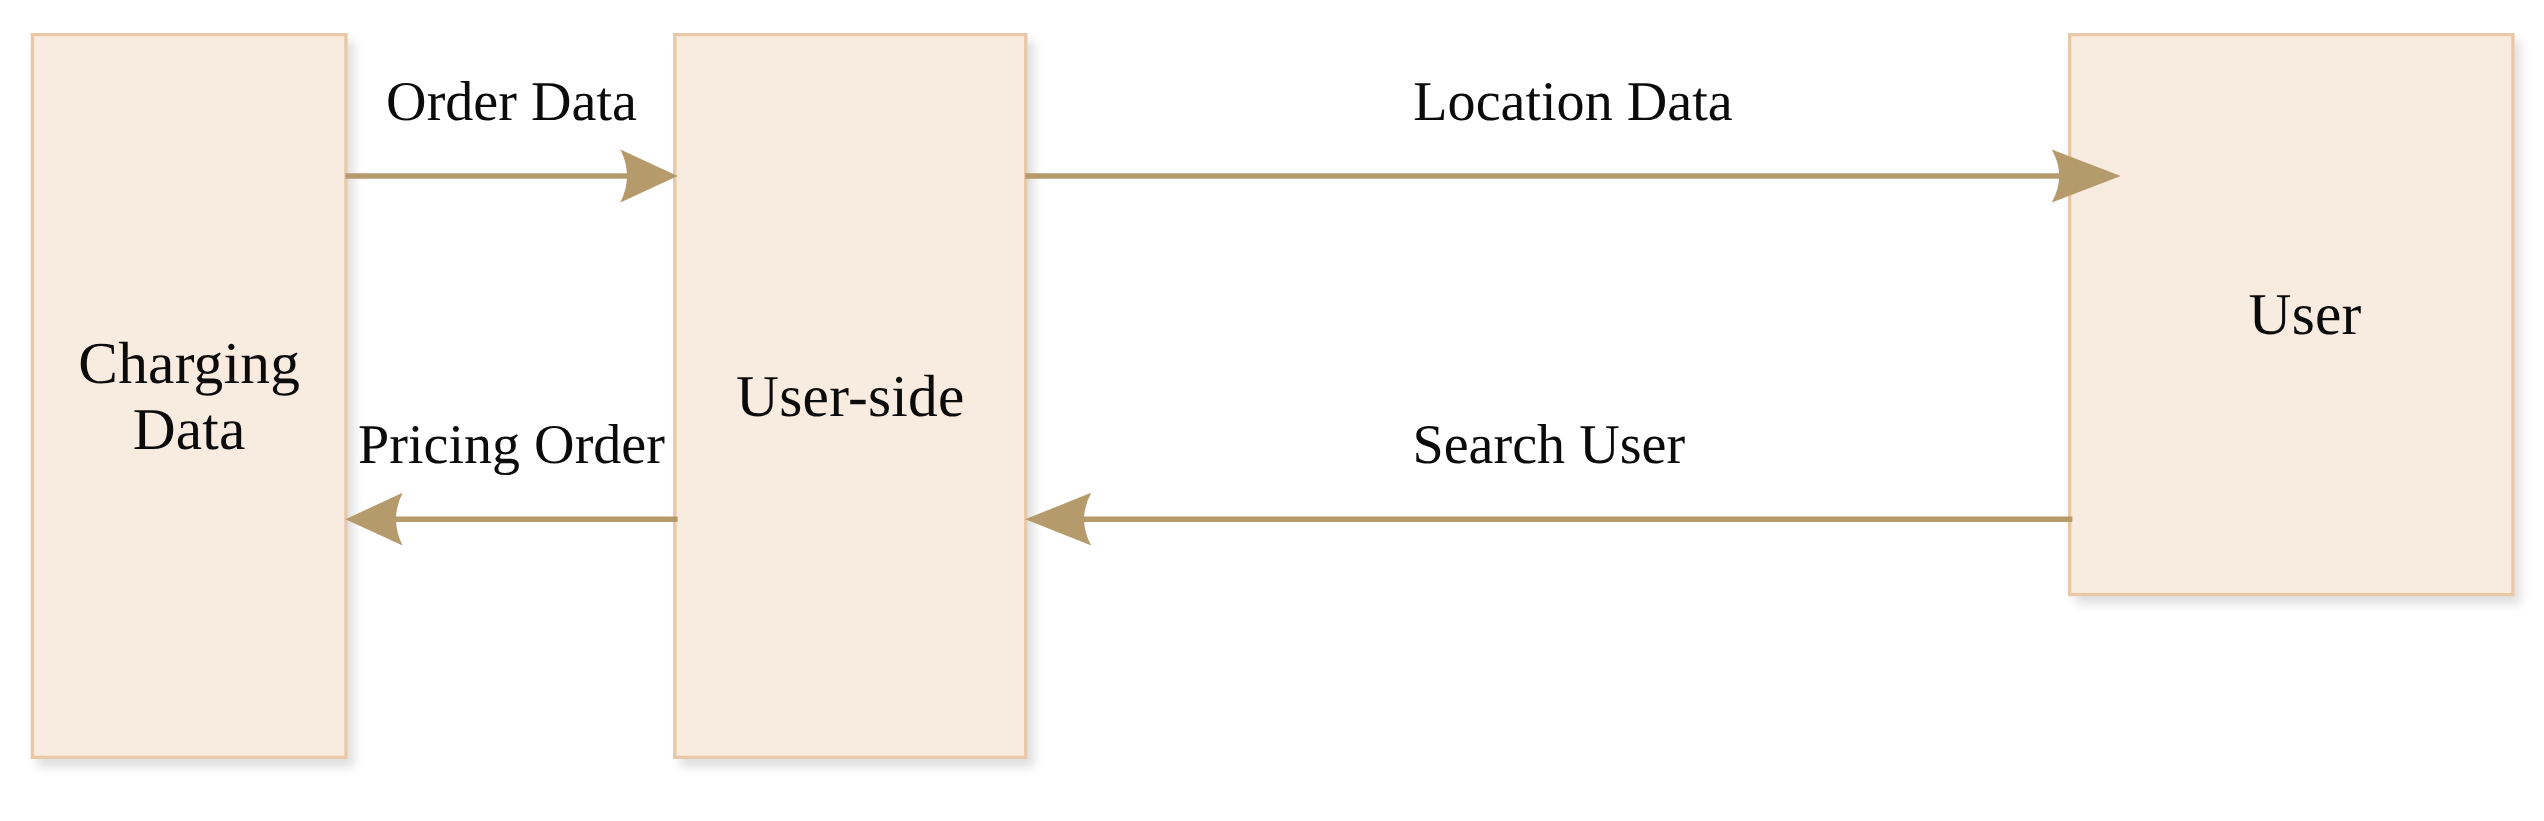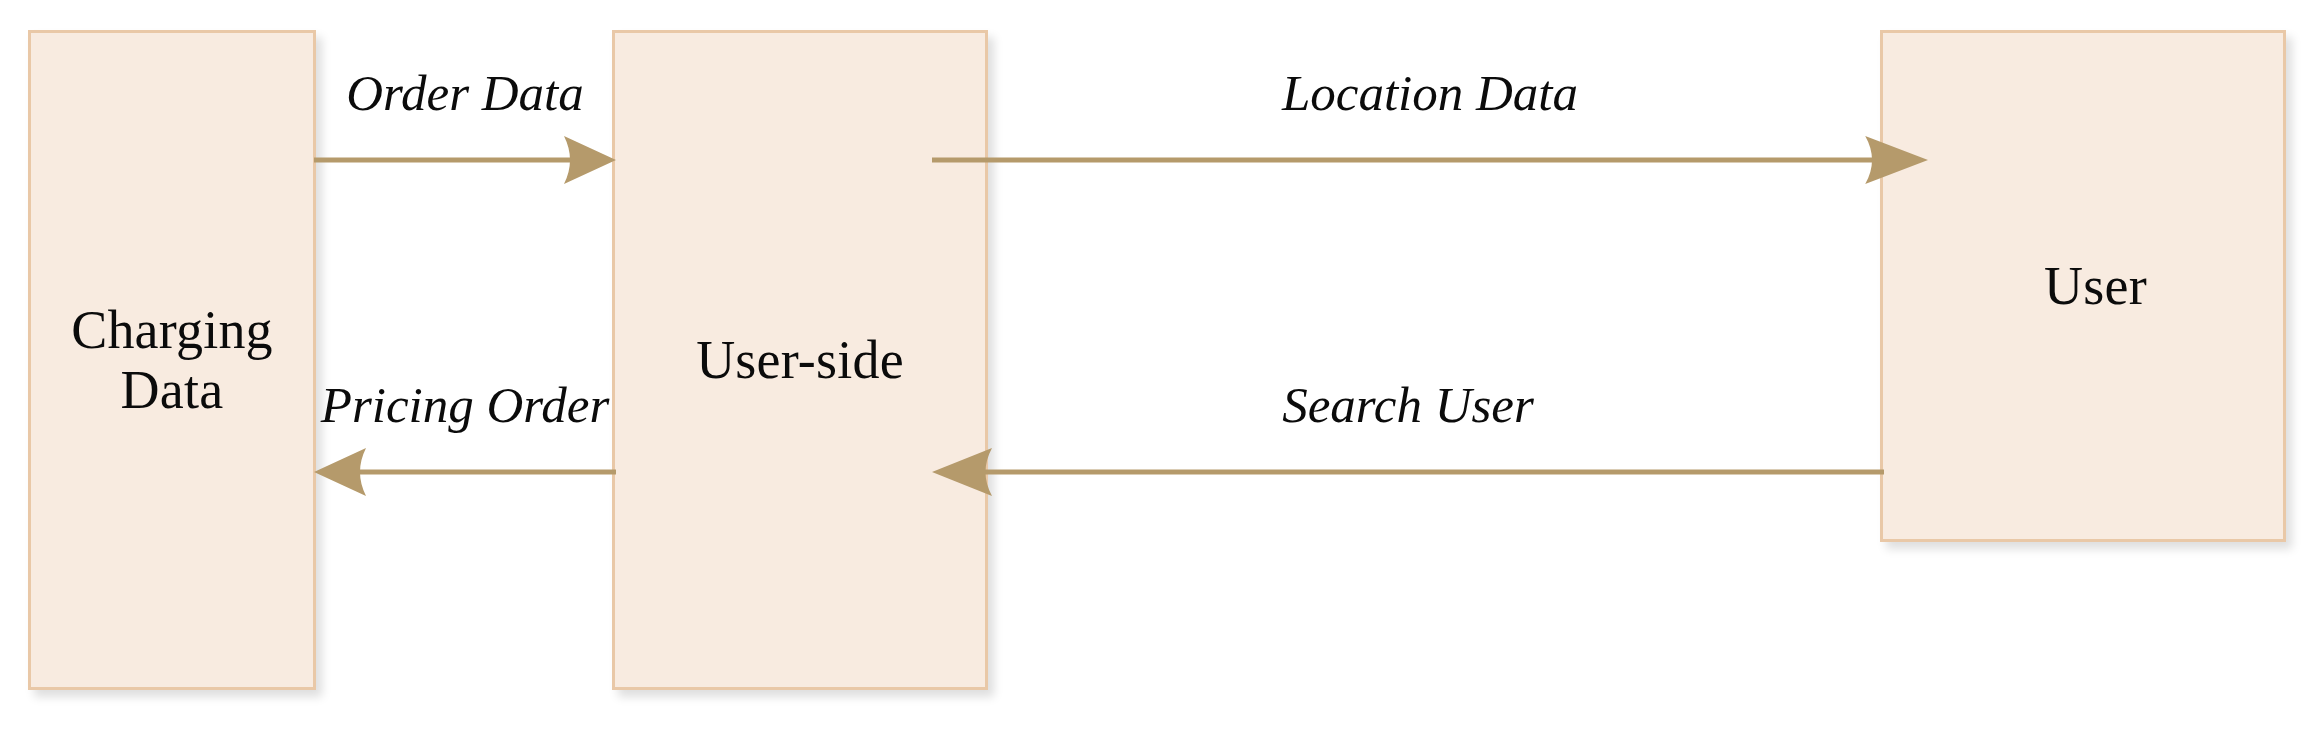--- a/index.html
+++ b/index.html
@@ -33,28 +33,27 @@
   .entity-label {
     color: #0b0b0b;
     font-size: 54px;
     line-height: 1.12;
     text-align: center;
     letter-spacing: 0.2px;
     white-space: pre-line;
   }
 
   #box-charging-pile { left: 28px;   top: 30px; width: 288px; height: 660px; }
-  #box-user-side     { left: 612px;  top: 30px; width: 376px; height: 660px; }
+  #box-user-side     { left: 612px;  top: 30px; width: 322px; height: 660px; }
   #box-user          { left: 1880px; top: 30px; width: 406px; height: 512px; padding-left: 25px; }
 
   
   .flow {
     position: absolute;
     height: 120px;
-    font-style: italic;
   }
   .flow-label {
     position: absolute;
     left: 0;
     top: 0;
     width: 100%;
     text-align: center;
     font-size: 51px;
     line-height: 1;
     color: #0b0b0b;

